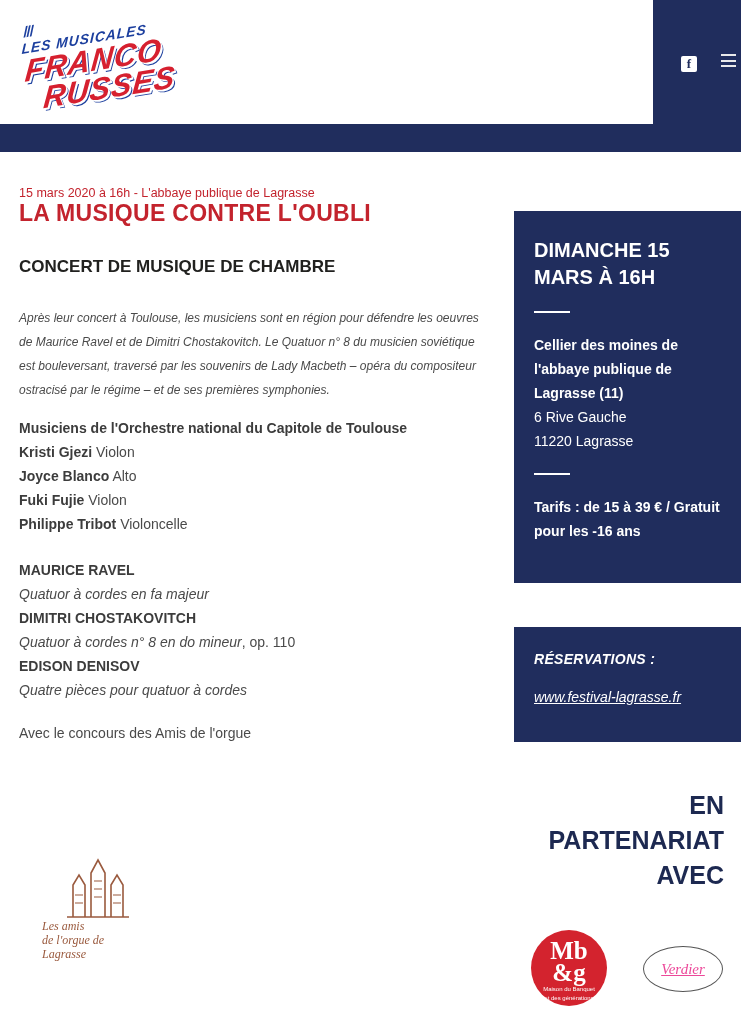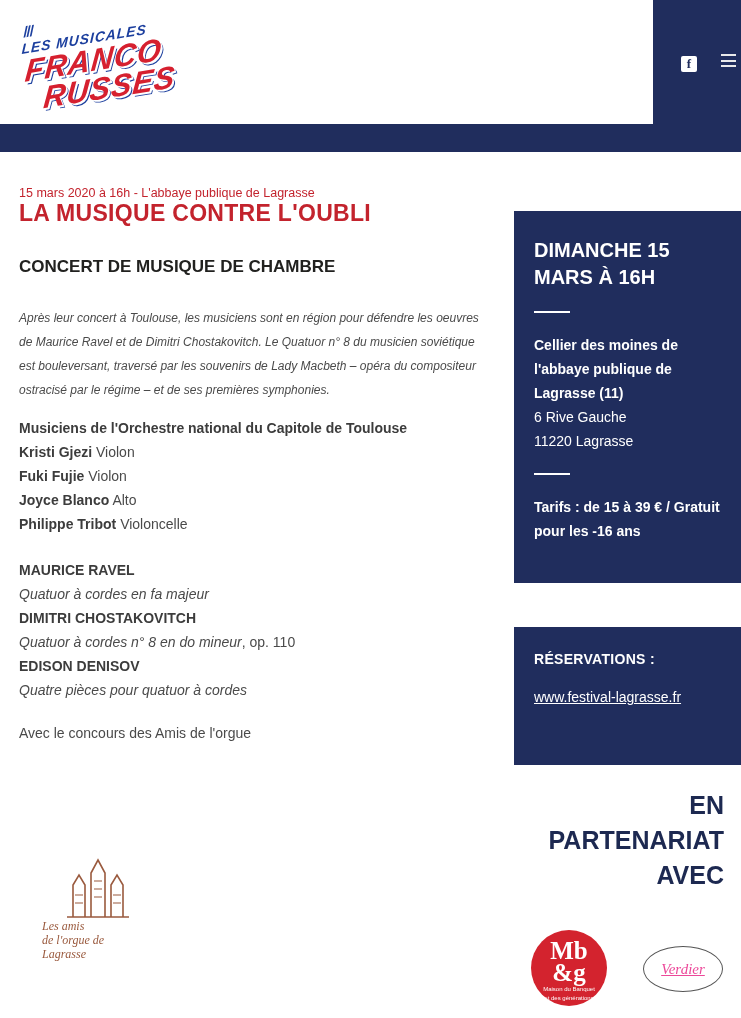--- a/index.html
+++ b/index.html
@@ -89,22 +89,22 @@
     position: absolute; left: 514px; top: 211px; width: 227px; height: 372px;
     background: #202d5d; color: #ffffff; padding: 26px 20px;
   }
   .event-box .date { font-size: 20px; font-weight: bold; line-height: 27px; }
   .divider { width: 36px; height: 2px; background: #ffffff; margin: 20px 0; }
   .event-box .venue { font-size: 14px; font-weight: bold; line-height: 24px; }
   .event-box .addr { font-size: 14px; line-height: 24px; }
   .event-box .tarifs { font-size: 14px; font-weight: bold; line-height: 24px; }
 
   .resa-box {
-    position: absolute; left: 514px; top: 627px; width: 227px; height: 138px;
-    background: #202d5d; color: #ffffff; padding: 24px 20px;
+    position: absolute; left: 514px; top: 627px; width: 227px; height: 115px;
+    background: #202d5d; color: #ffffff; padding: 24px 20px; font-style: italic;
   }
   .resa-box .label { font-size: 14px; font-weight: bold; letter-spacing: 0.3px; }
   .resa-box a { display: inline-block; margin-top: 22px; color: #ffffff; font-size: 14px; text-decoration: underline; cursor: pointer; }
 
   .partners-heading {
     position: absolute; left: 514px; top: 788px; width: 210px;
     color: #1d2951; font-size: 25px; font-weight: bold; line-height: 35px; text-align: right;
   }
 
   
@@ -153,22 +153,22 @@
 
   <div class="left-col">
     <div class="meta-line">15 mars 2020 à 16h - L'abbaye publique de Lagrasse</div>
     <h1 class="page-title">LA MUSIQUE CONTRE L'OUBLI</h1>
     <h2 class="sub-title">CONCERT DE MUSIQUE DE CHAMBRE</h2>
     <p class="description">Après leur concert à Toulouse, les musiciens sont en région pour défendre les oeuvres de Maurice Ravel et de Dimitri Chostakovitch. Le Quatuor n° 8 du musicien soviétique est bouleversant, traversé par les souvenirs de Lady Macbeth – opéra du compositeur ostracisé par le régime – et de ses premières symphonies.</p>
 
     <div class="musicians">
       <div class="row heading">Musiciens de l'Orchestre national du Capitole de Toulouse</div>
       <div class="row"><span class="bold">Kristi Gjezi</span> <span>Violon</span></div>
+      <div class="row"><span class="bold">Joyce Blanco</span> <span>Alto</span></div>
       <div class="row"><span class="bold">Fuki Fujie</span> <span>Violon</span></div>
-      <div class="row"><span class="bold">Joyce Blanco</span> <span>Alto</span></div>
       <div class="row"><span class="bold">Philippe Tribot</span> <span>Violoncelle</span></div>
     </div>
 
     <div class="program">
       <div class="row composer">MAURICE RAVEL</div>
       <div class="row"><span class="piece">Quatuor à cordes en fa majeur</span><span></span></div>
       <div class="row composer">DIMITRI CHOSTAKOVITCH</div>
       <div class="row"><span class="piece">Quatuor à cordes n° 8 en do mineur</span><span>, op. 110</span></div>
       <div class="row composer">EDISON DENISOV</div>
       <div class="row"><span class="piece">Quatre pièces pour quatuor à cordes</span><span></span></div>

